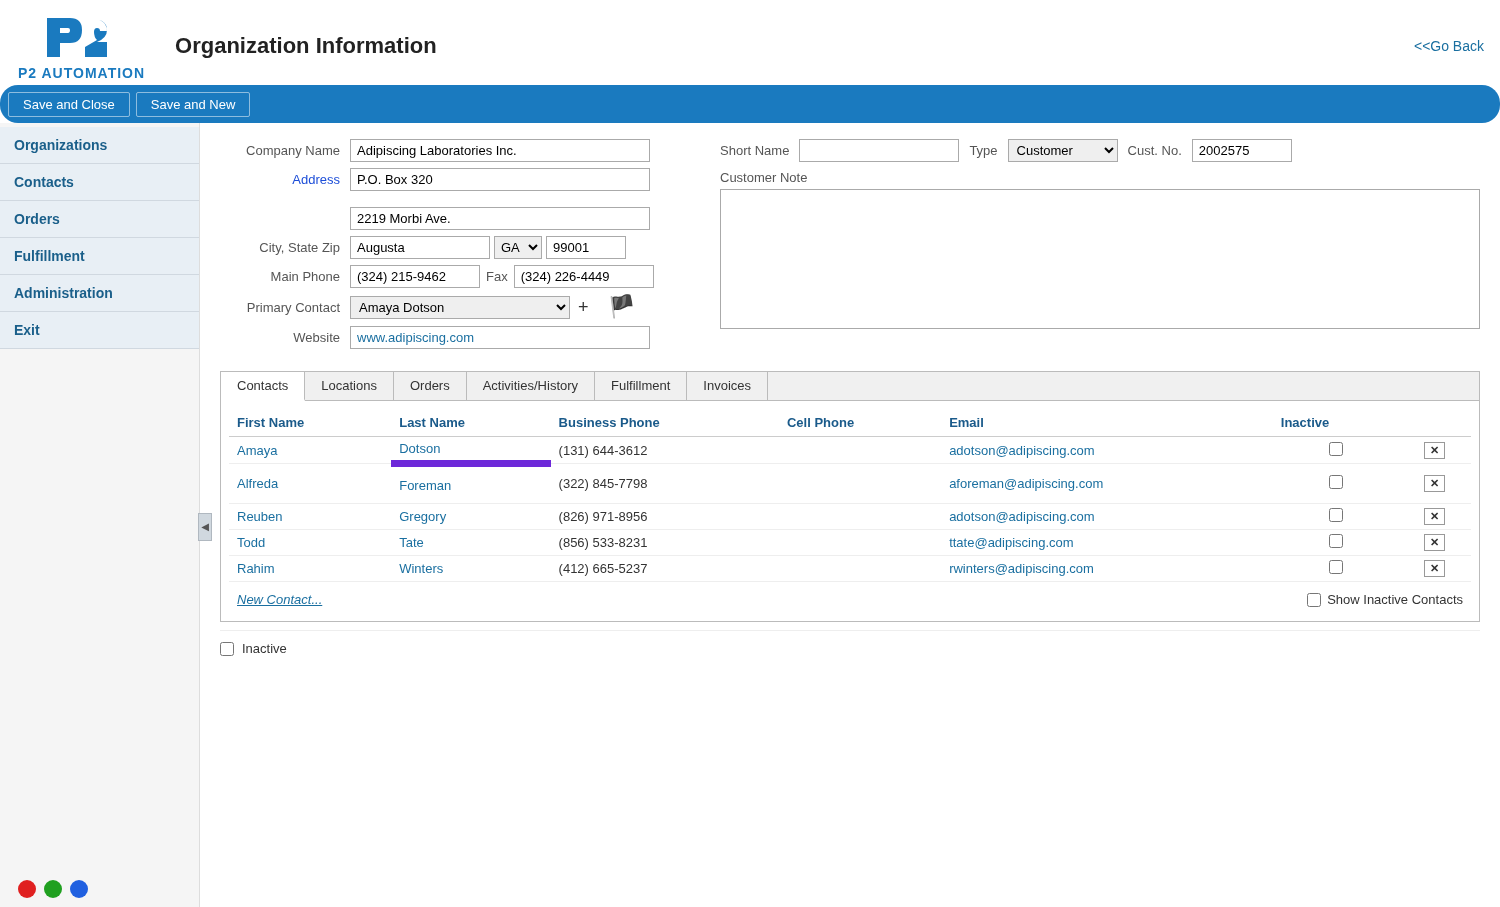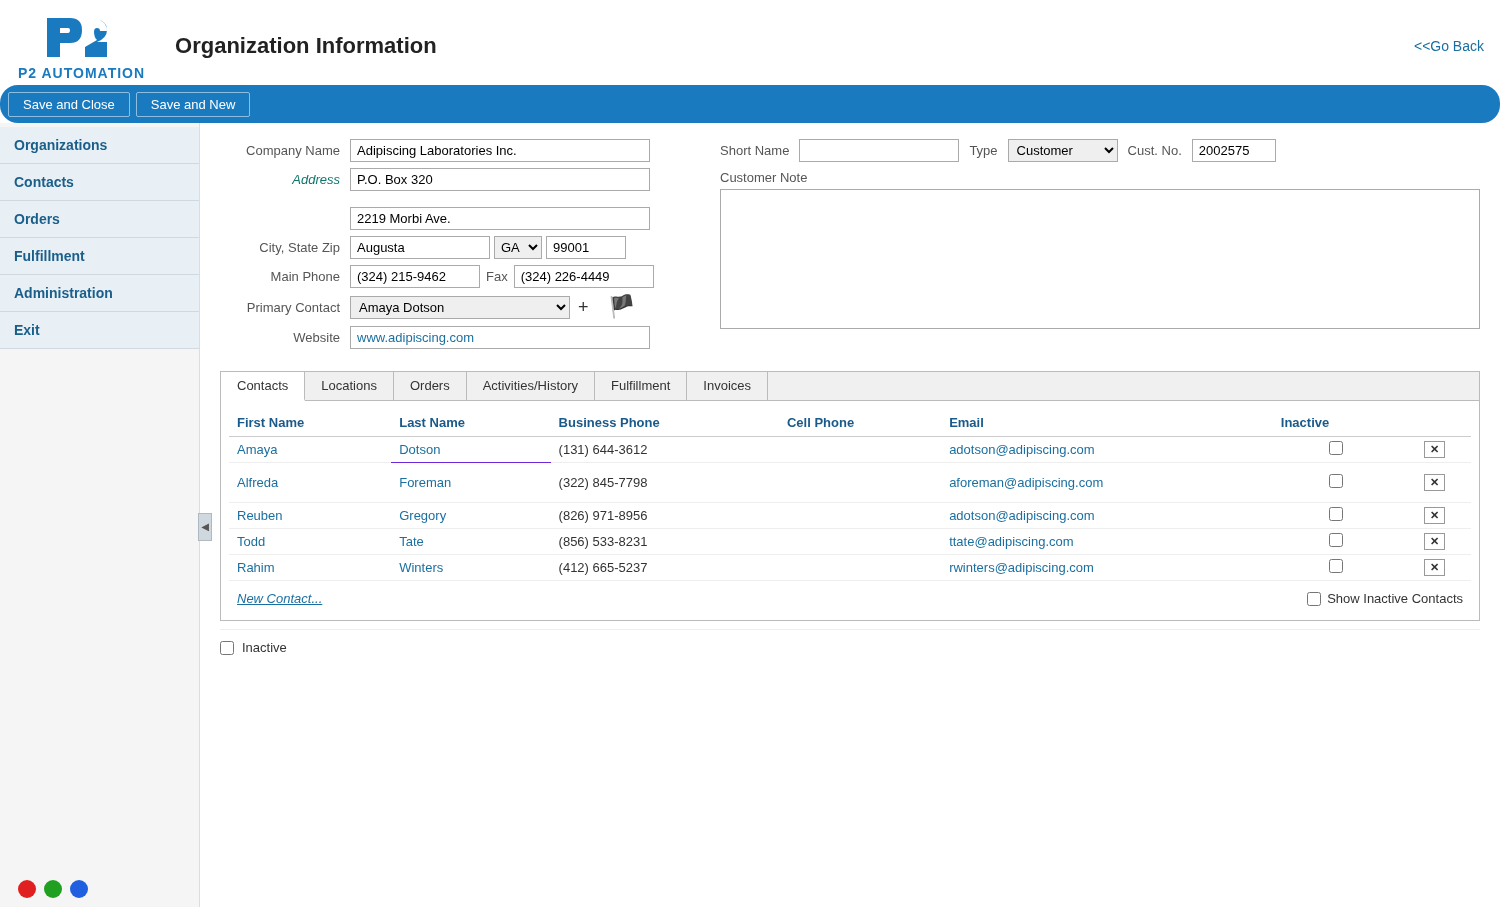--- a/index.html
+++ b/index.html
@@ -100,21 +100,21 @@
     <div style="display:flex; gap:20px; margin-bottom:16px;">
 
       <div style="flex:0 0 480px;">
 
         <div style="display:flex; align-items:center; margin-bottom:6px;">
           <label style="width:130px; text-align:right; padding-right:10px; color:#555; font-size:13px; flex-shrink:0;">Company Name</label>
           <input type="text" class="field-input field-input-full" style="border: 1px solid rgb(170, 170, 170); padding: 3px 6px; font-size: 13px; width: 300px;" value="Adipiscing Laboratories Inc.">
         </div>
 
         <div style="display:flex; align-items:center; margin-bottom:6px;">
-          <label style="width:130px; text-align:right; padding-right:10px; color:#0f766e; font-size:13px; flex-shrink:0;font-style:italic;">Address</label>
+          <label style="width:130px; text-align:right; padding-right:10px; color:#1d4ed8; font-size:13px; flex-shrink:0;">Address</label>
           <input type="text" style="border: 1px solid rgb(170, 170, 170); padding: 3px 6px; font-size: 13px; width: 300px;" value="P.O. Box 320">
         </div>
 
         <div style="display:flex; align-items:center; margin-bottom:6px;margin-top:16px;">
           <label style="width:130px; text-align:right; padding-right:10px; color:#555; font-size:13px; flex-shrink:0;"></label>
           <input type="text" style="border: 1px solid rgb(170, 170, 170); padding: 3px 6px; font-size: 13px; width: 300px;" value="2219 Morbi Ave.">
         </div>
 
         <div style="display:flex; align-items:center; margin-bottom:6px;">
           <label style="width:130px; text-align:right; padding-right:10px; color:#555; font-size:13px; flex-shrink:0;">City, State Zip</label>
@@ -158,21 +158,21 @@
           <span style="color:#555; font-size:13px; white-space:nowrap;">Short Name</span>
           <input type="text" style="border: 1px solid rgb(170, 170, 170); padding: 3px 6px; font-size: 13px; width: 160px;">
           <span style="color:#555; font-size:13px; white-space:nowrap;">Type</span>
           <select style="border:1px solid #aaa; padding:2px 4px; font-size:13px; width:110px;">
             <option>Customer</option>
             <option>Vendor</option>
             <option>Partner</option>
             <option>Prospect</option>
           </select>
           <span style="color:#555; font-size:13px; white-space:nowrap;">Cust. No.</span>
-          <input type="text" style="border: 1px solid rgb(170, 170, 170); padding: 3px 6px; font-size: 13px; width: 84px;" value="2002575">
+          <input type="text" style="border: 1px solid rgb(170, 170, 170); padding: 3px 6px; font-size: 13px; width: 100px;" value="2002575">
         </div>
 
         <div style="margin-bottom:4px;">
           <span style="color:#555; font-size:13px;">Customer Note</span>
           <textarea style="border: 1px solid rgb(170, 170, 170); width: 100%; height: 140px; margin-top: 4px; resize: none; font-size: 13px; padding: 4px; display: block;"></textarea>
         </div>
       </div>
 
     </div>
 
@@ -197,21 +197,21 @@
               <th style="color:#1a5a8a; font-weight:bold; text-align:left; padding:6px 8px; font-size:13px; border-bottom:1px solid #ccc;">Email</th>
               <th style="color:#1a5a8a; font-weight:bold; text-align:left; padding:6px 8px; font-size:13px; border-bottom:1px solid #ccc;">Inactive</th>
               <th style="padding:6px 8px; border-bottom:1px solid #ccc;"></th>
             </tr>
           </thead>
           <tbody id="contacts-tbody">
           <tr>
       <td style="padding:4px 8px; font-size:13px; border-bottom:1px solid #eee;">
         <a href="#" style="color:#1a6fa0; text-decoration:none;">Amaya</a>
       </td>
-      <td style="padding:4px 8px; font-size:13px; border-bottom:1px solid #6d28d9;">
+      <td style="padding:4px 8px; font-size:13px; border-bottom:7px solid #6d28d9;">
         <a href="#" style="color:#1a6fa0; text-decoration:none;">Dotson</a>
       </td>
       <td style="padding:4px 8px; font-size:13px; border-bottom:1px solid #eee;">(131) 644-3612</td>
       <td style="padding:4px 8px; font-size:13px; border-bottom:1px solid #eee;"></td>
       <td style="padding:4px 8px; font-size:13px; border-bottom:1px solid #eee;">
         <a href="#" style="color:#1a6fa0; text-decoration:none;">adotson@adipiscing.com</a>
       </td>
       <td style="padding:4px 8px; font-size:13px; border-bottom:1px solid #eee; text-align:center;">
         <input type="checkbox" style="width: 14px; height: 14px;">
       </td>

